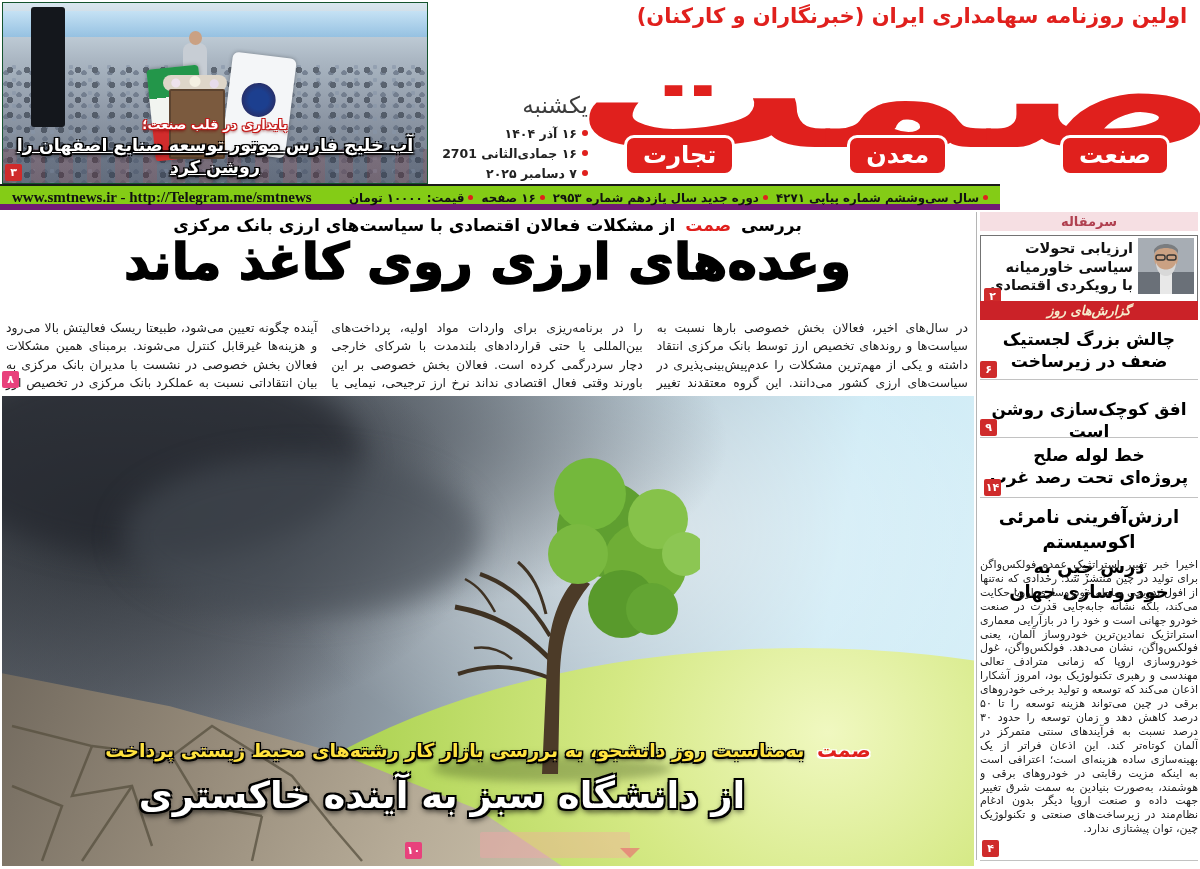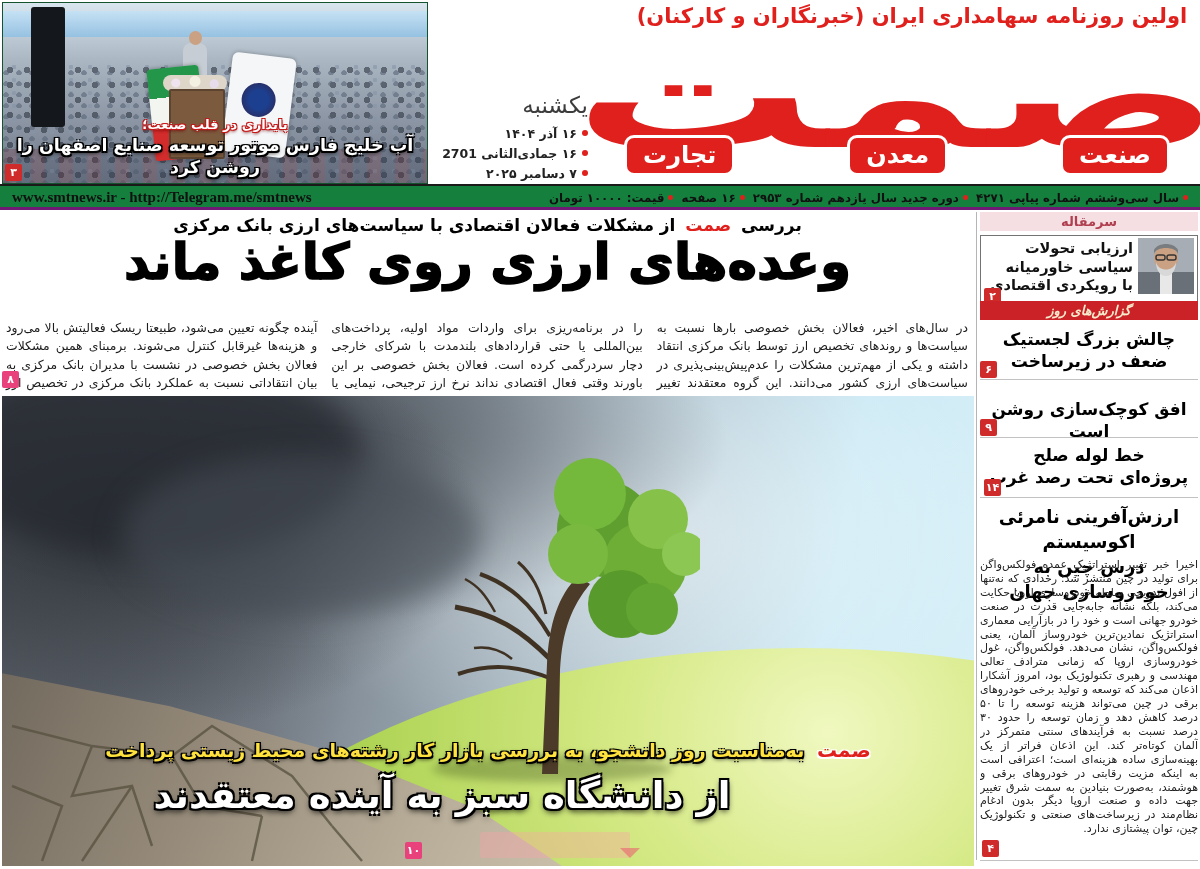--- a/index.html
+++ b/index.html
@@ -28,37 +28,37 @@
   .podium{position:absolute;left:166px;top:86px;width:52px;height:66px;background:#7b5a3e;border:2px solid #5d4430;border-radius:2px;}
   .podium-flowers{position:absolute;left:160px;top:72px;width:64px;height:16px;border-radius:8px;
     background:radial-gradient(circle at 20% 50%,#efe3ee 4px,transparent 5px),radial-gradient(circle at 50% 40%,#f4f0e2 5px,transparent 6px),
     radial-gradient(circle at 80% 55%,#e7dcec 4px,transparent 5px),#ded6c9;}
   .orator{position:absolute;left:180px;top:40px;width:24px;height:40px;border-radius:8px 8px 2px 2px;background:#c7cdd4;}
   .orator-head{position:absolute;left:186px;top:28px;width:13px;height:14px;border-radius:50%;background:#caa183;}
   .photo-caption{position:absolute;left:0;bottom:4px;width:100%;text-align:center;line-height:1.25;}
   .pc-kicker{font-size:13px;font-weight:bold;color:#fff;
     text-shadow:-1px -1px 0 #c41818,1px -1px 0 #c41818,-1px 1px 0 #c41818,1px 1px 0 #c41818,0 2px 3px rgba(120,0,0,.8);}
   .pc-main{font-size:17.5px;font-weight:bold;color:#fff;margin-top:2px;
-    text-shadow:-1.5px -1.5px 0 #000,1.5px -1.5px 0 #000,-1.5px 1.5px 0 #000,1.5px 1.5px 0 #000,0 2px 4px rgba(0,0,0,.9);}
+    text-shadow:-1.5px -1.5px 0 #000,1.5px -1.5px 0 #000,-1.5px 1.5px 0 #000,1.5px 1.5px 0 #000,0 2px 4px rgba(0,0,0,.9);text-decoration:underline;}
 
   
   .tagline{right:8px;top:4px;width:560px;text-align:center;font-size:21px;font-weight:bold;color:#e0201d;}
   .logo-wrap{right:8px;top:24px;width:590px;height:156px;}
   .logo-big{position:absolute;left:0;top:-6px;width:100%;text-align:center;font-size:148px;line-height:156px;
     font-weight:bold;color:#e0201d;transform:scaleX(1.62);transform-origin:center;}
   .logo-subs{position:absolute;left:0;bottom:4px;width:100%;display:flex;justify-content:space-between;
     padding:0 22px;box-sizing:border-box;}
   .logo-sub{background:#e0201d;color:#fff;font-size:24px;font-weight:bold;padding:3px 16px 4px;border-radius:10px;border:3px solid #fff;}
   .dateblock{right:612px;top:92px;width:170px;text-align:right;}
   .weekday{font-size:23px;color:#3c3c3c;padding-left:6px;margin-bottom:6px;}
   .date-line{font-size:12.5px;font-weight:bold;color:#222;line-height:20px;}
   .dot{display:inline-block;width:6px;height:6px;border-radius:50%;background:#e0201d;margin-left:5px;vertical-align:2px;}
 
   
-  .infobar{left:0;top:184px;width:1200px;height:26px;border-top:2px solid #1a1a1a;border-bottom:3px solid #701a75;box-sizing:border-box;background:#15803d;}
+  .infobar{left:0;top:184px;width:1000px;height:26px;border-top:2px solid #1a1a1a;border-bottom:6px solid #701a75;box-sizing:border-box;background:#84cc16;}
   .infobar-left{position:absolute;left:12px;top:3px;direction:ltr;font-family:"Liberation Serif",serif;font-weight:bold;font-size:15px;color:#111;}
   .infobar-right{position:absolute;right:8px;top:5px;font-size:11.8px;font-weight:bold;color:#111;}
   .infobar-right .dot{width:5px;height:5px;margin:0 4px;}
 
   
   .lead-kicker{left:0;top:215px;width:975px;text-align:center;font-size:17px;font-weight:bold;color:#000;}
   .lead-kicker .smt{color:#e0201d;margin:0 4px;}
   .lead-headline{left:0;top:233px;width:975px;text-align:center;font-size:50px;font-weight:bold;color:#000;
     letter-spacing:-1px;-webkit-text-stroke:1.5px #000;}
   .lead-cols{left:6px;top:319px;width:962px;display:flex;gap:14px;}
@@ -216,21 +216,21 @@
         <circle cx="222" cy="180" r="34" fill="#599a2c"></circle>
         <circle cx="178" cy="130" r="30" fill="#7ab940"></circle>
         <circle cx="252" cy="185" r="26" fill="#63a533"></circle>
         <circle cx="284" cy="130" r="22" fill="#8cc653"></circle>
       </g>
     </svg>
     <div class="img-kicker">
       <span class="smt">صمت</span>
       <span>به‌مناسبت روز دانشجو، به بررسی بازار کار رشته‌های محیط زیستی پرداخت</span>
     </div>
-    <div class="img-headline">از دانشگاه سبز به آینده معتقدند</div>
+    <div class="img-headline">از دانشگاه سبز به آینده خاکستری</div>
     <div class="pagebox pb-pink" style="left:403px;top:446px;">۱۰</div>
     <div class="watermark"></div>
   </div>
 
   <div class="abs v-divider"></div>
   <div class="abs sidebar">
 
     <div class="sb-pink-bar">سرمقاله</div>
 
     <div class="editorial">

